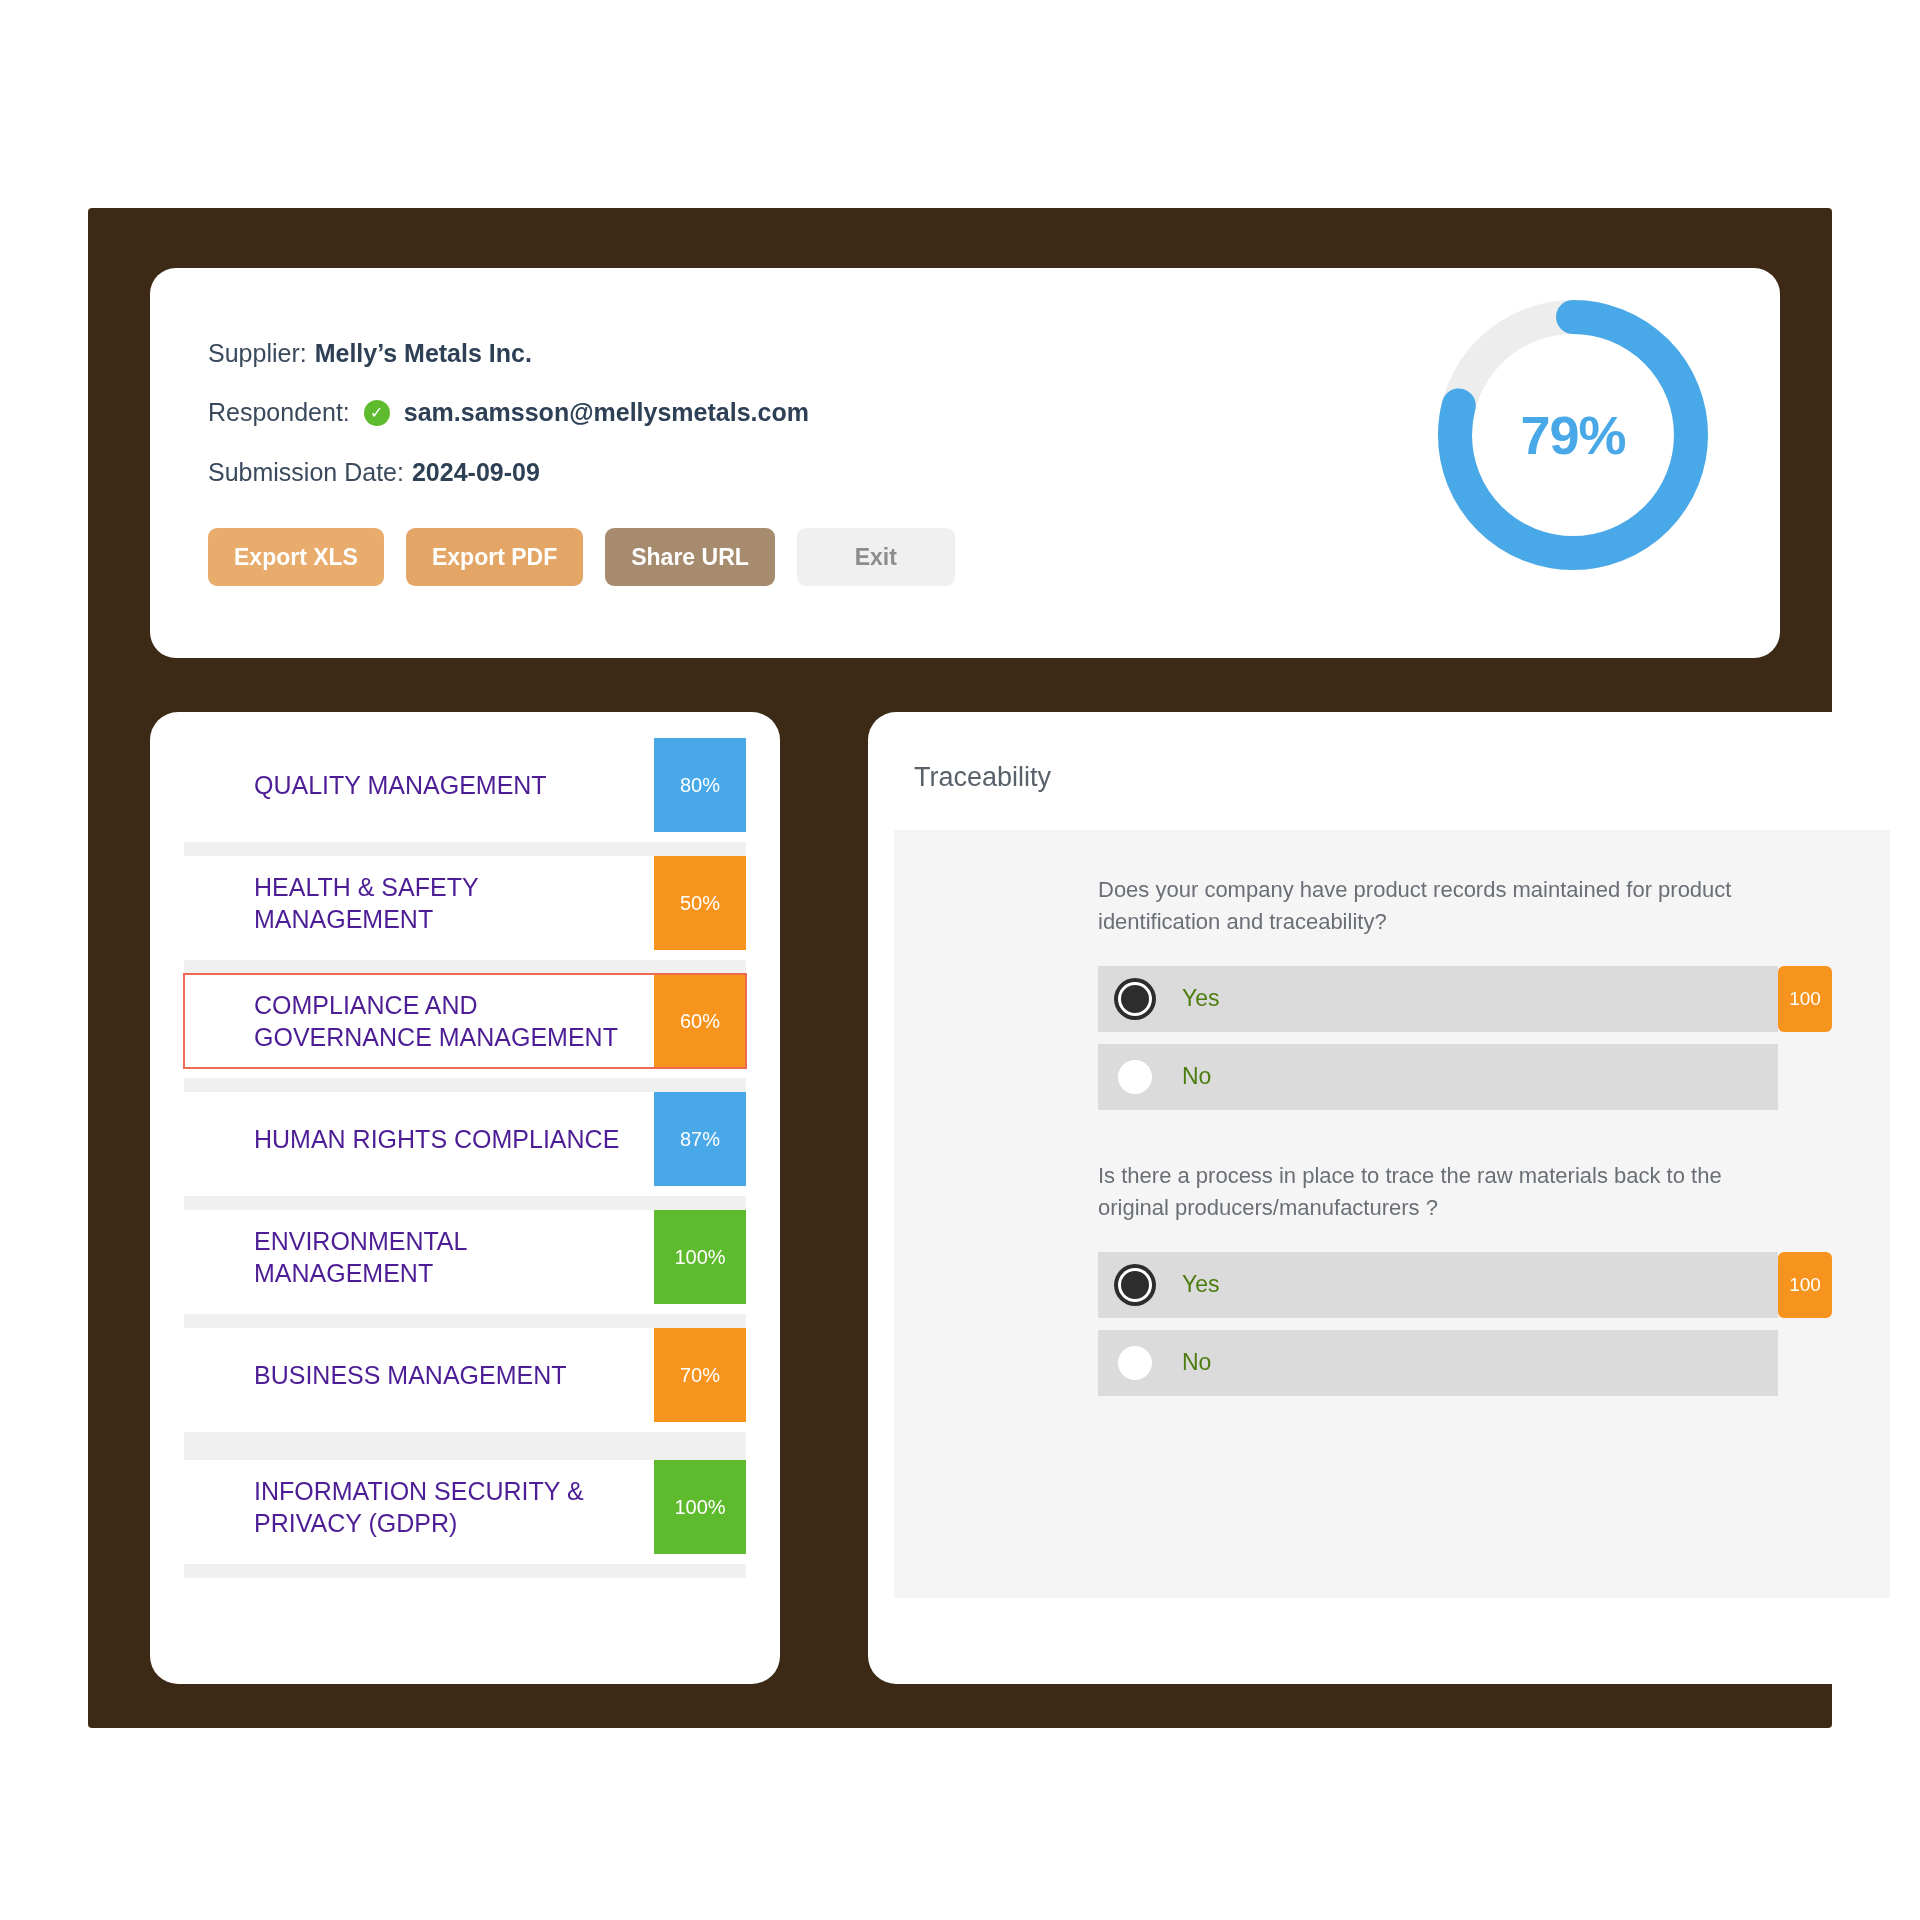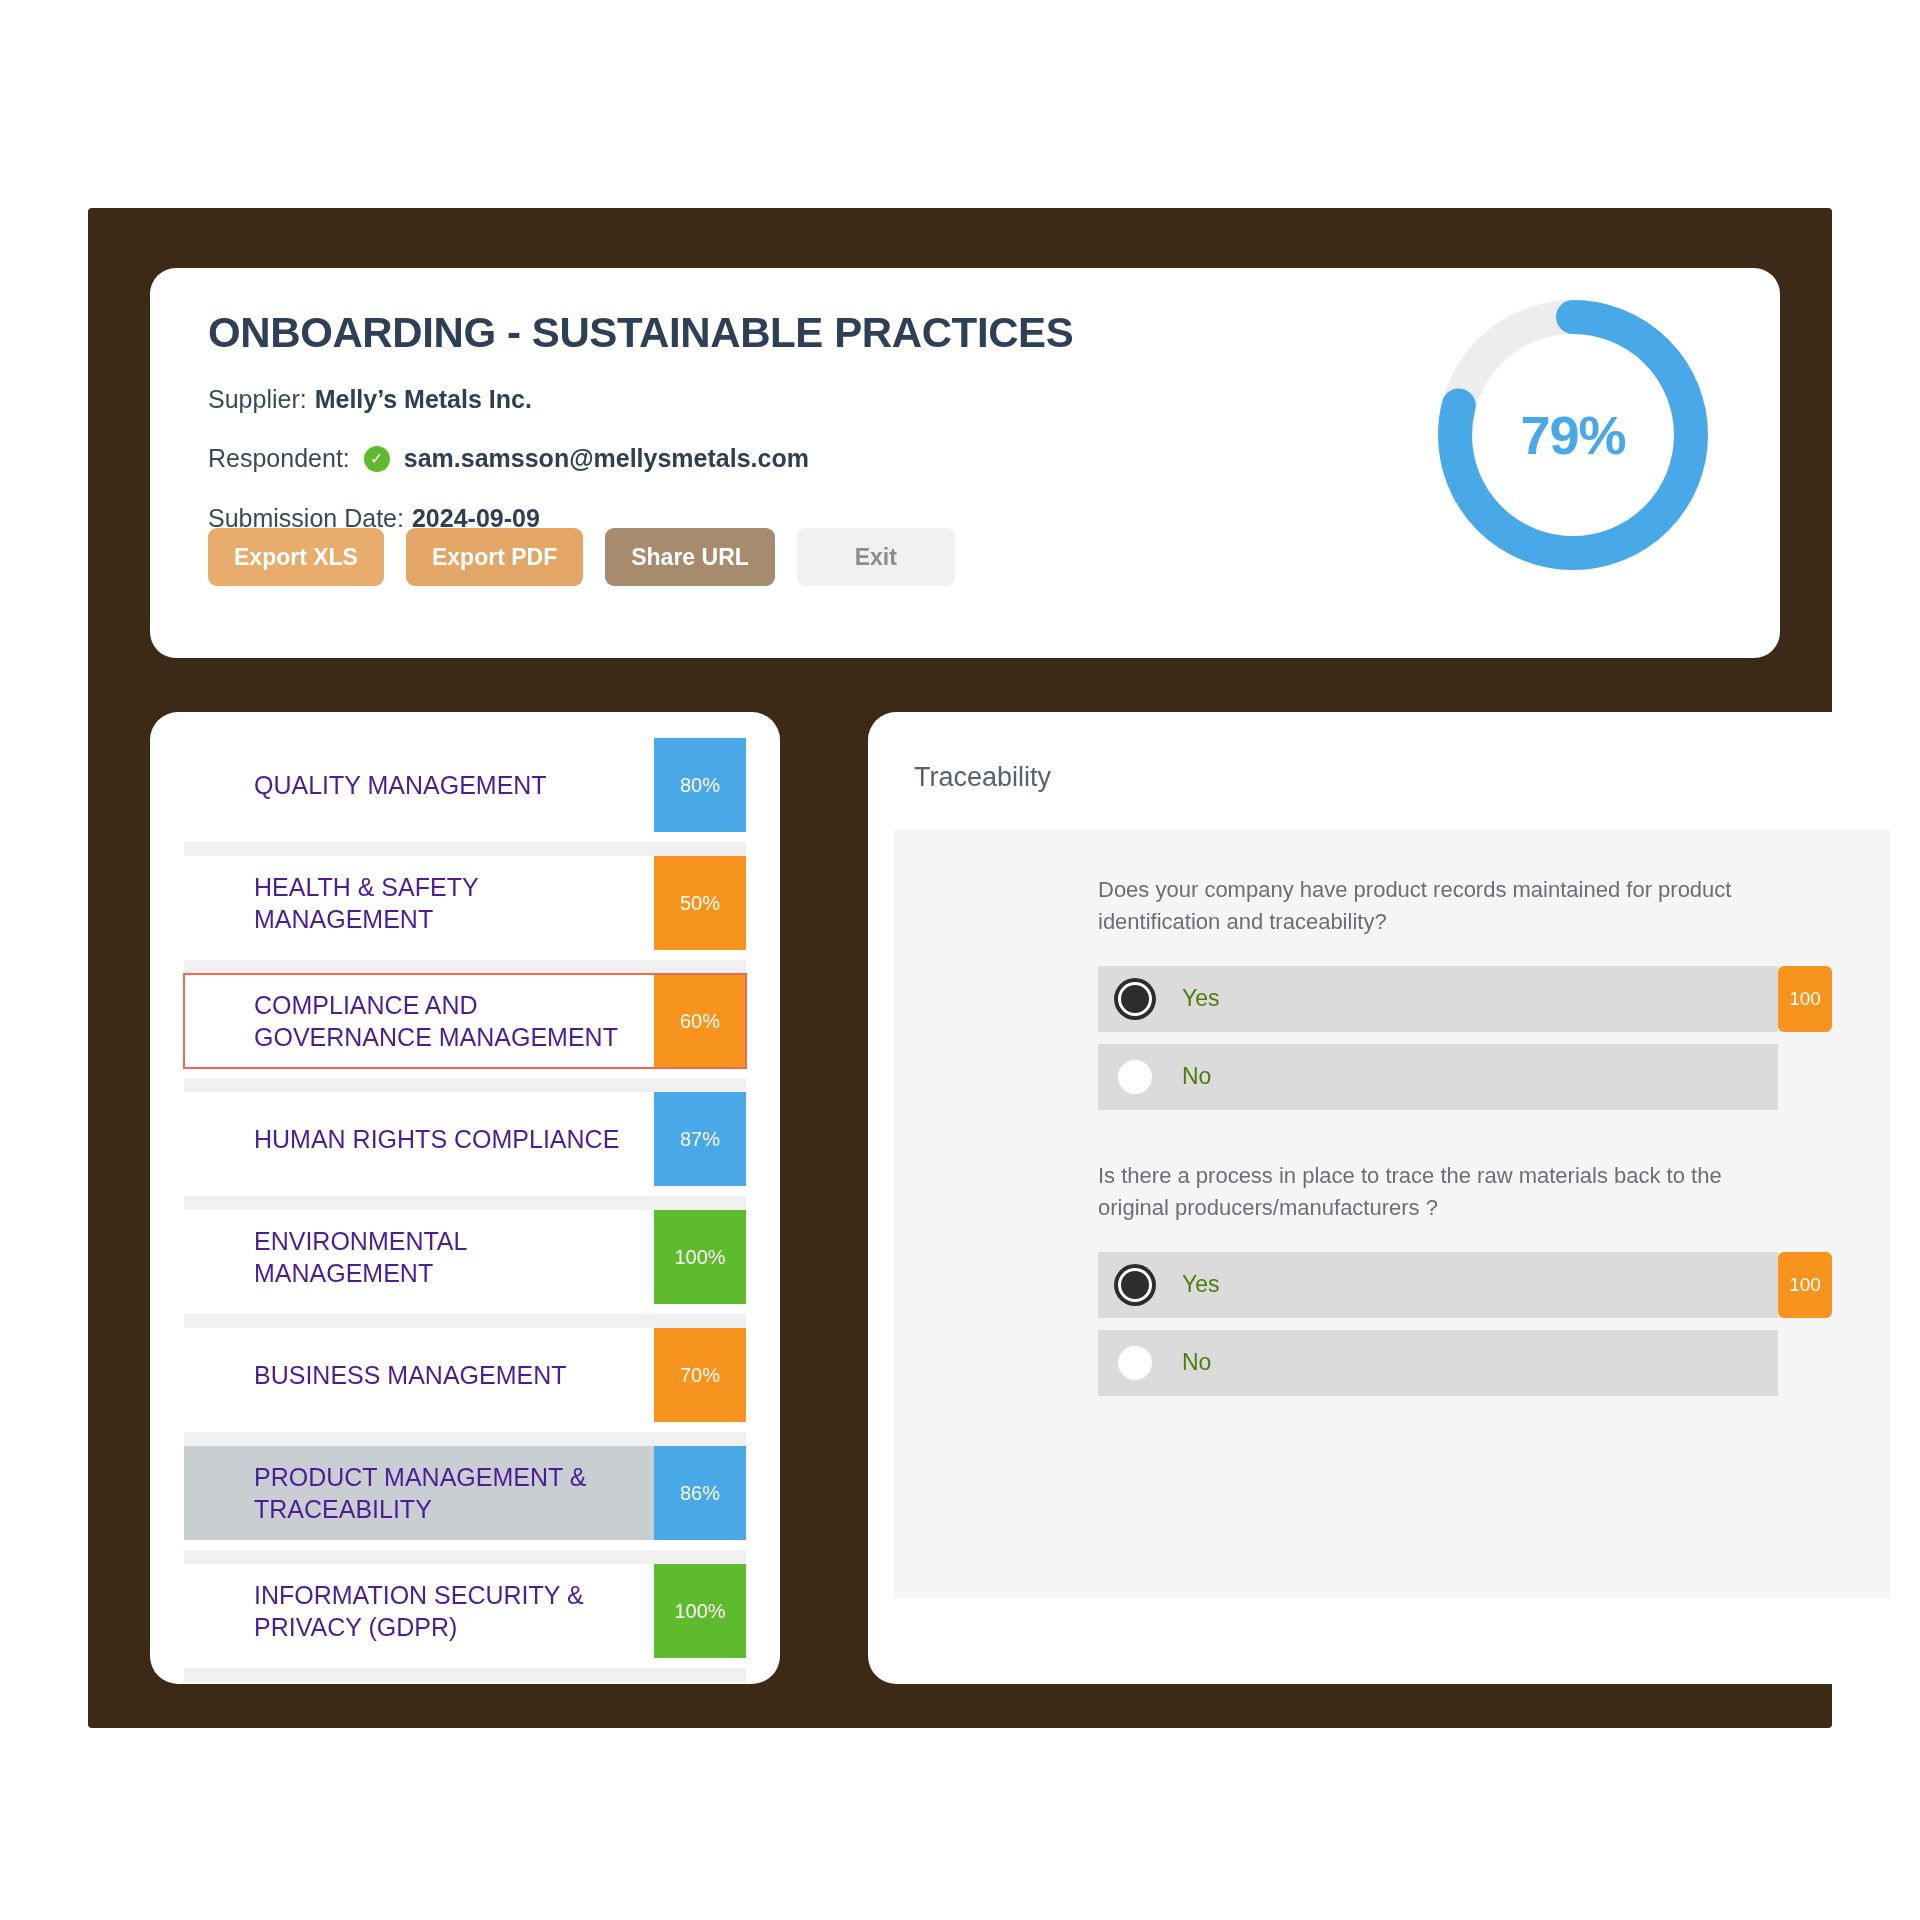--- a/index.html
+++ b/index.html
@@ -126,21 +126,20 @@
 </head>
 <body>
 
 <div id="stage">
 
   <div id="backdrop"></div>
 
   <div id="header-card">
 
     <div id="header-left">
-      <div id="page-title">ONBOARDING - SUSTAINABLE PRACTICES</div>
 
       <div class="meta-row">
         <span class="meta-label">Supplier:</span>
         <span class="meta-value">Melly’s Metals Inc.</span>
       </div>
 
       <div class="meta-row">
         <span class="meta-label">Respondent:</span>
         <span class="check-badge">✓</span>
         <span class="meta-value" style="margin-left:0">sam.samsson@mellysmetals.com</span>
@@ -193,24 +192,20 @@
         <div class="cat-row">
           <div class="cat-label">ENVIRONMENTAL MANAGEMENT</div>
           <div class="cat-score" style="background: rgb(95, 187, 46);">100%</div>
         </div>
         <div class="sep"></div>
         <div class="cat-row">
           <div class="cat-label">BUSINESS MANAGEMENT</div>
           <div class="cat-score" style="background: rgb(247, 148, 29);">70%</div>
         </div>
         <div class="sep"></div>
-        <div class="cat-row selected">
-          <div class="cat-label">PRODUCT MANAGEMENT &amp; TRACEABILITY</div>
-          <div class="cat-score" style="background: rgb(73, 169, 232);">86%</div>
-        </div>
         <div class="sep"></div>
         <div class="cat-row">
           <div class="cat-label">INFORMATION SECURITY &amp; PRIVACY (GDPR)</div>
           <div class="cat-score" style="background: rgb(95, 187, 46);">100%</div>
         </div>
         <div class="sep"></div>
       </div>
   </div>
 
   <div id="right-card">

